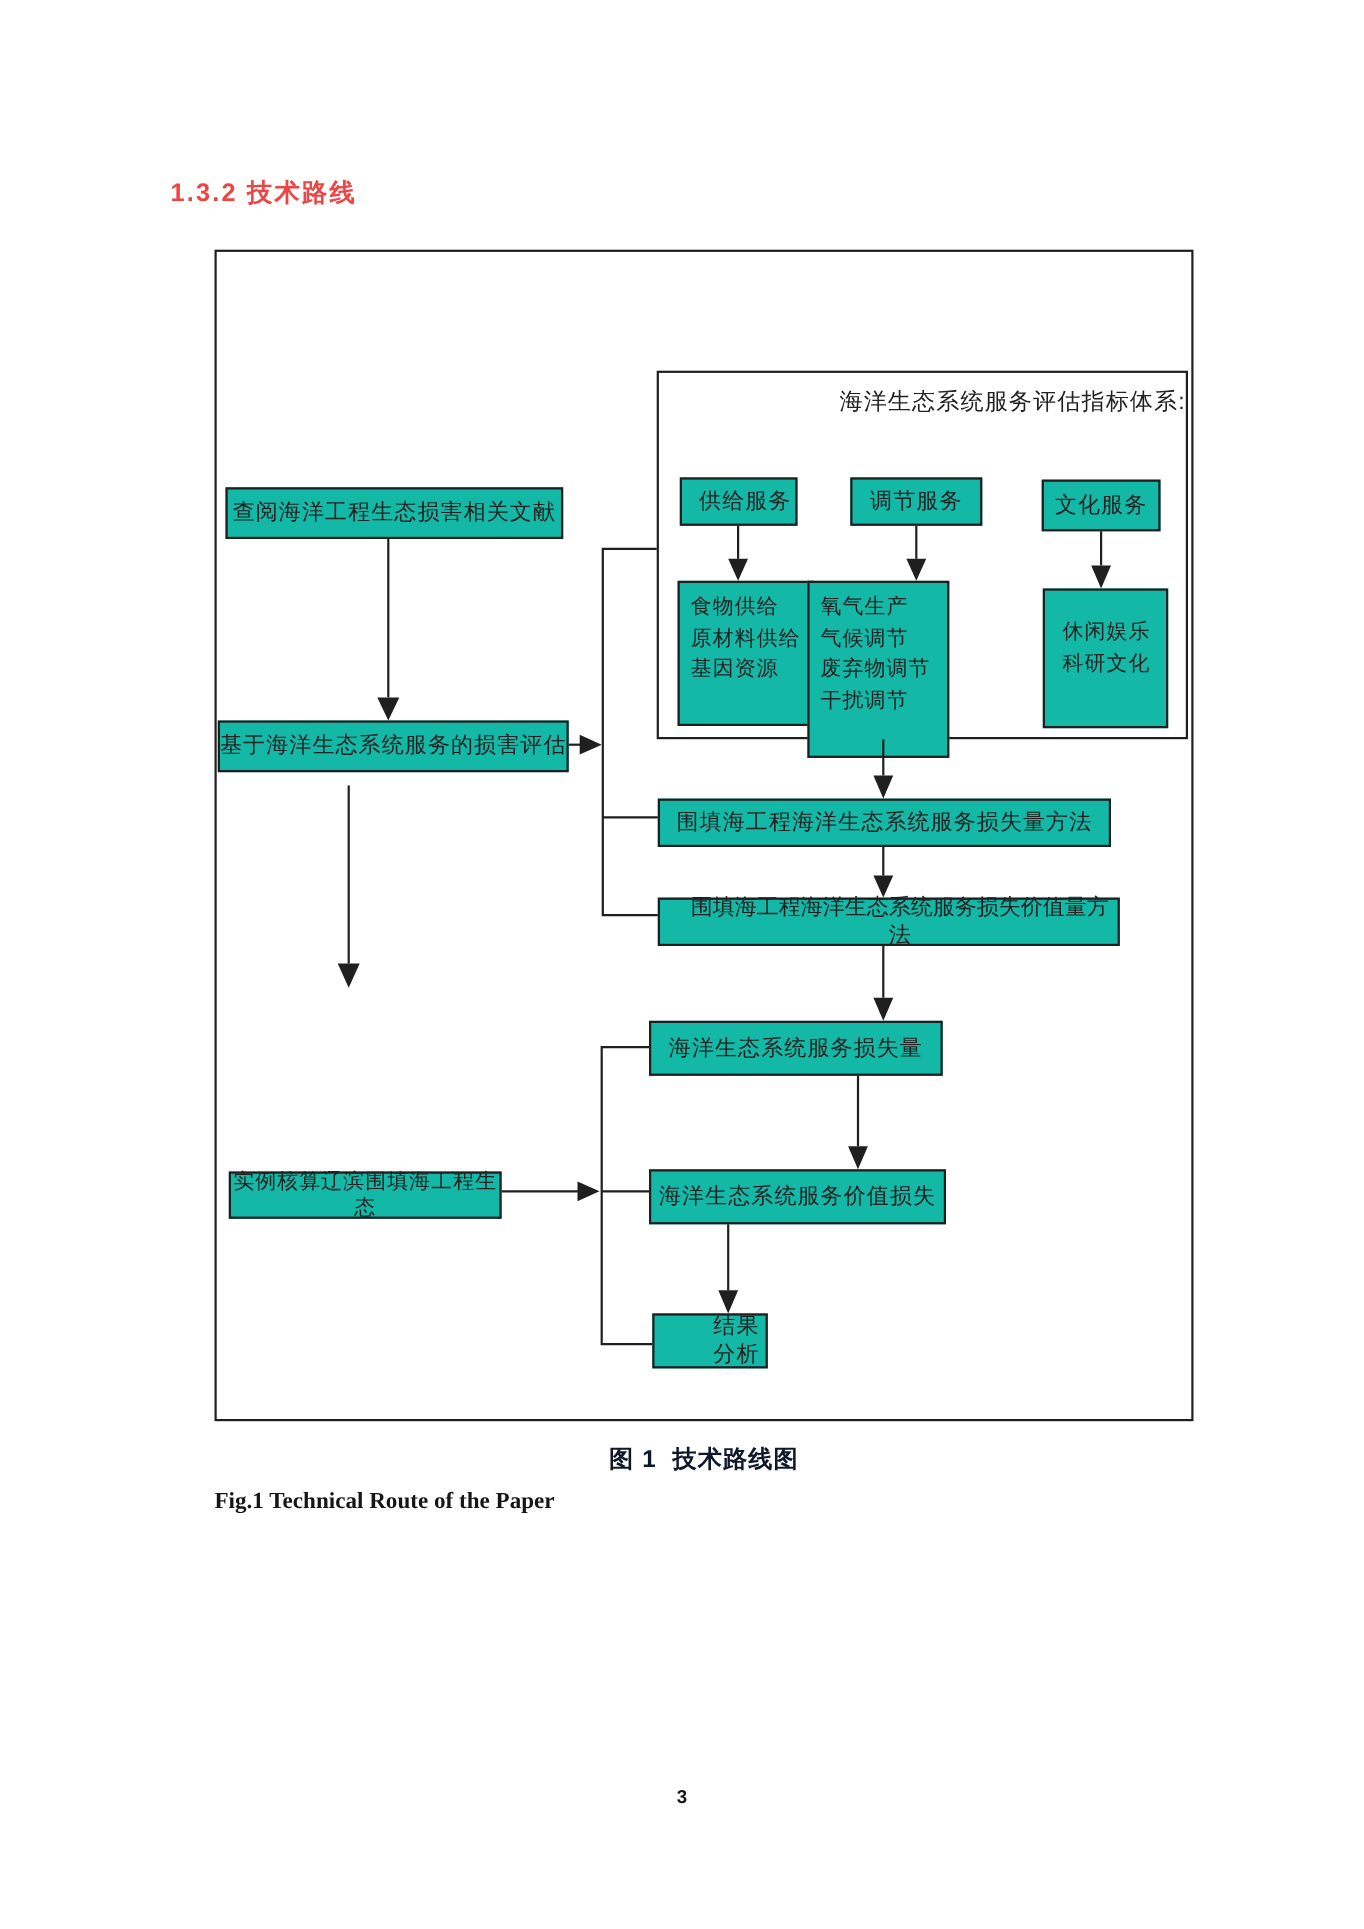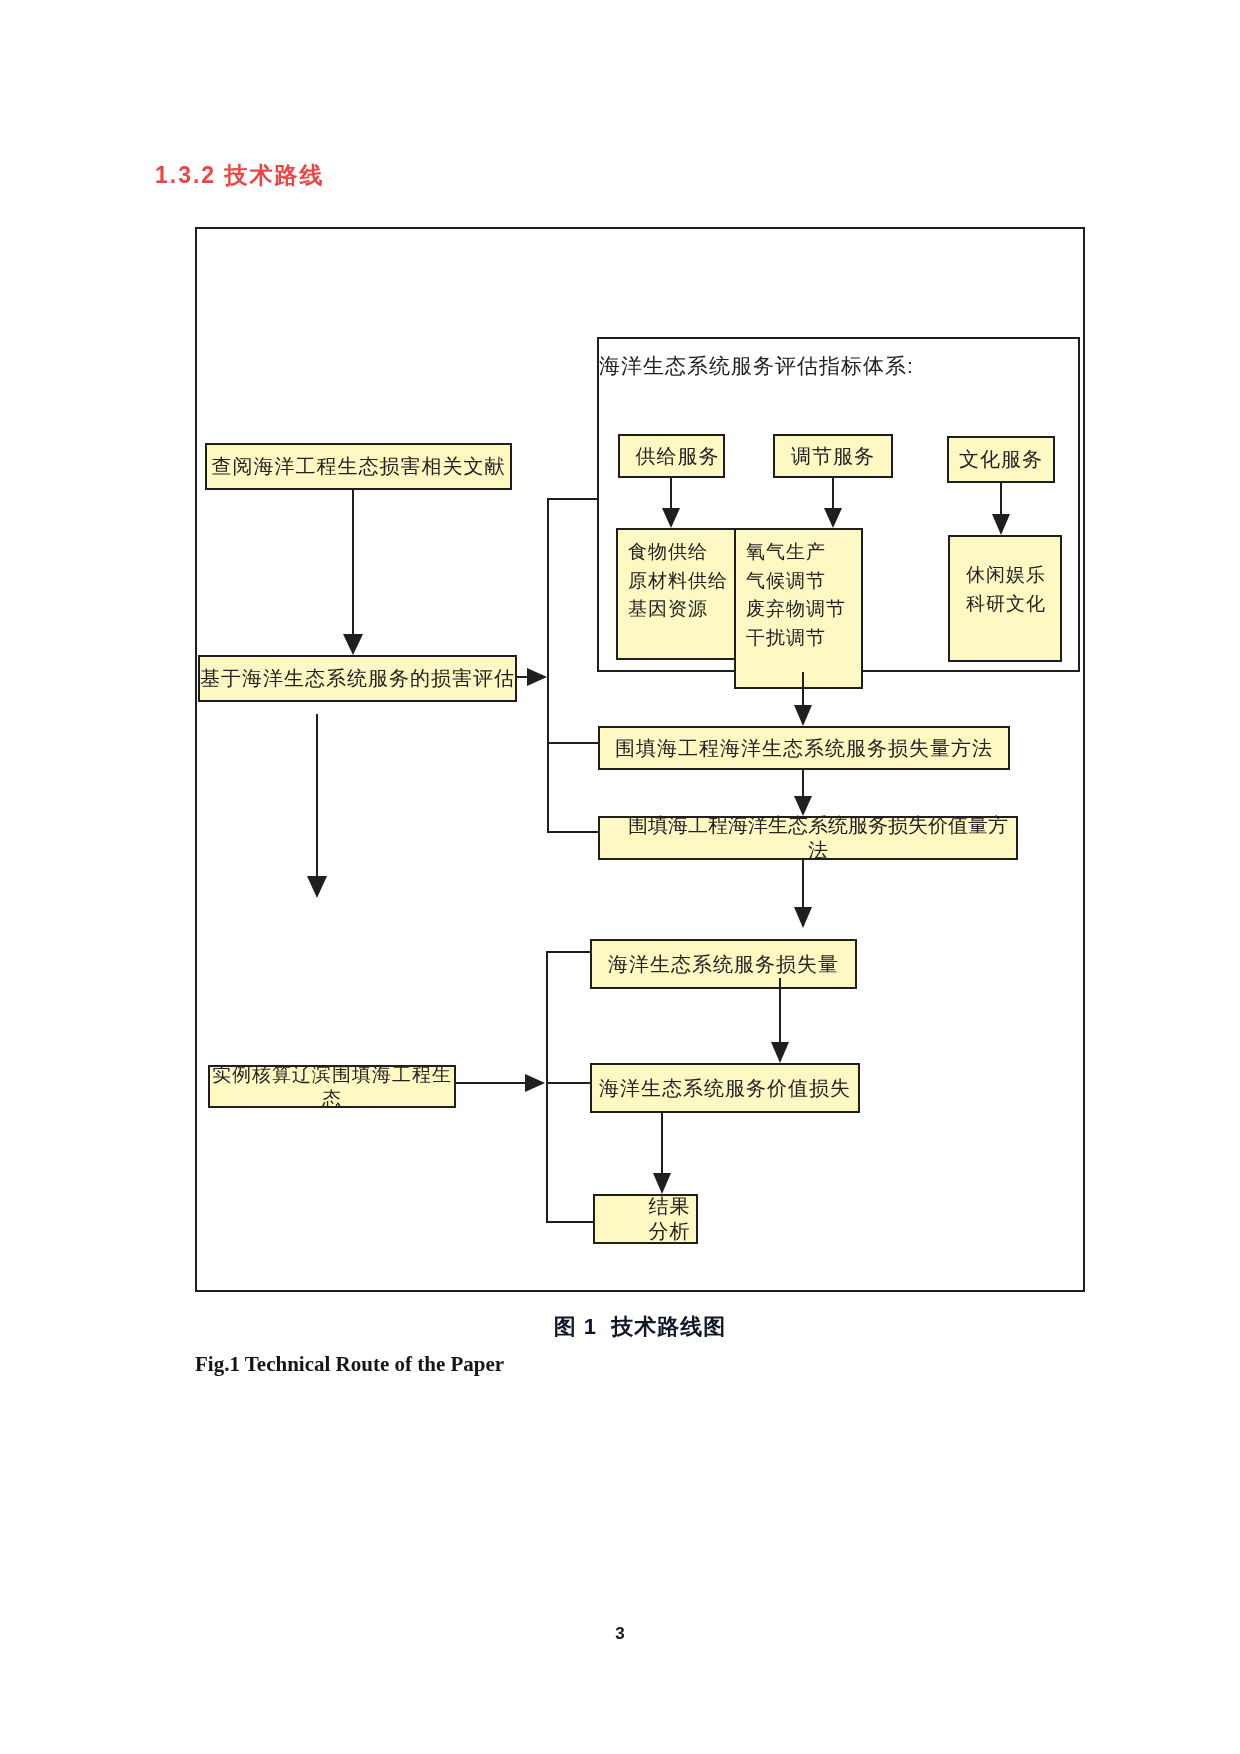--- a/index.html
+++ b/index.html
@@ -12,28 +12,28 @@
     position:absolute;left:155px;top:160px;
     font-size:23px;font-weight:700;letter-spacing:2px;color:#ef4444;
   }
   .frame{
     position:absolute;left:195px;top:227px;width:890px;height:1065px;
     border:2px solid #1f1f1f;box-sizing:border-box;background:#fff;
   }
   .box{
     position:absolute;border:2px solid #1f1f1f;box-sizing:border-box;
     display:flex;align-items:center;justify-content:center;
-    text-align:center;background:#fef9c3;font-size:20px;color:#222;
+    text-align:center;background:#14b8a6;font-size:20px;color:#222;
     line-height:1.25;letter-spacing:1px;
   }
   .box.big{
     background:#fff;align-items:flex-start;
   }
   .big-title{
-    position:absolute;left:0;right:0;top:14px;text-align:left;
+    position:absolute;left:0;right:0;top:14px;text-align:right;
     font-size:21px;color:#222;letter-spacing:1px;
   }
   .box.detail{
     align-items:flex-start;justify-content:flex-start;text-align:left;
     white-space:pre-line;padding:8px 6px 0 10px;font-size:19px;line-height:1.5;
   }
   svg.connectors{position:absolute;left:0;top:0;pointer-events:none;}
   svg.connectors line, svg.connectors polyline{stroke:#1f1f1f;stroke-width:2;fill:none;}
   svg.connectors polygon{fill:#1f1f1f;stroke:none;}
   .caption-zh{
@@ -81,21 +81,21 @@
 废弃物调节
 干扰调节</div>
 
 <div class="box detail" style="left:948px;top:535px;width:114px;height:127px;padding-top:24px;padding-left:16px;">休闲娱乐
 科研文化</div>
 
 <div class="box" style="left:598px;top:726px;width:412px;height:44px;">围填海工程海洋生态系统服务损失量方法</div>
 
 <div class="box" style="left:598px;top:816px;width:420px;height:44px;letter-spacing:0;padding-left:20px;">围填海工程海洋生态系统服务损失价值量方法</div>
 
-<div class="box" style="left:590px;top:928px;width:267px;height:50px;margin-top:11px;">海洋生态系统服务损失量</div>
+<div class="box" style="left:590px;top:928px;width:267px;height:50px;">海洋生态系统服务损失量</div>
 
 <div class="box" style="left:590px;top:1063px;width:270px;height:50px;">海洋生态系统服务价值损失</div>
 
 <div class="box" style="left:593px;top:1194px;width:105px;height:50px;padding-left:48px;">结果分析</div>
 
 <svg class="connectors" width="1240" height="1754" viewBox="0 0 1240 1754">
 
   <g>
     <line x1="353" y1="490" x2="353" y2="634"></line>
     <polygon points="343,634 363,634 353,655"></polygon>

